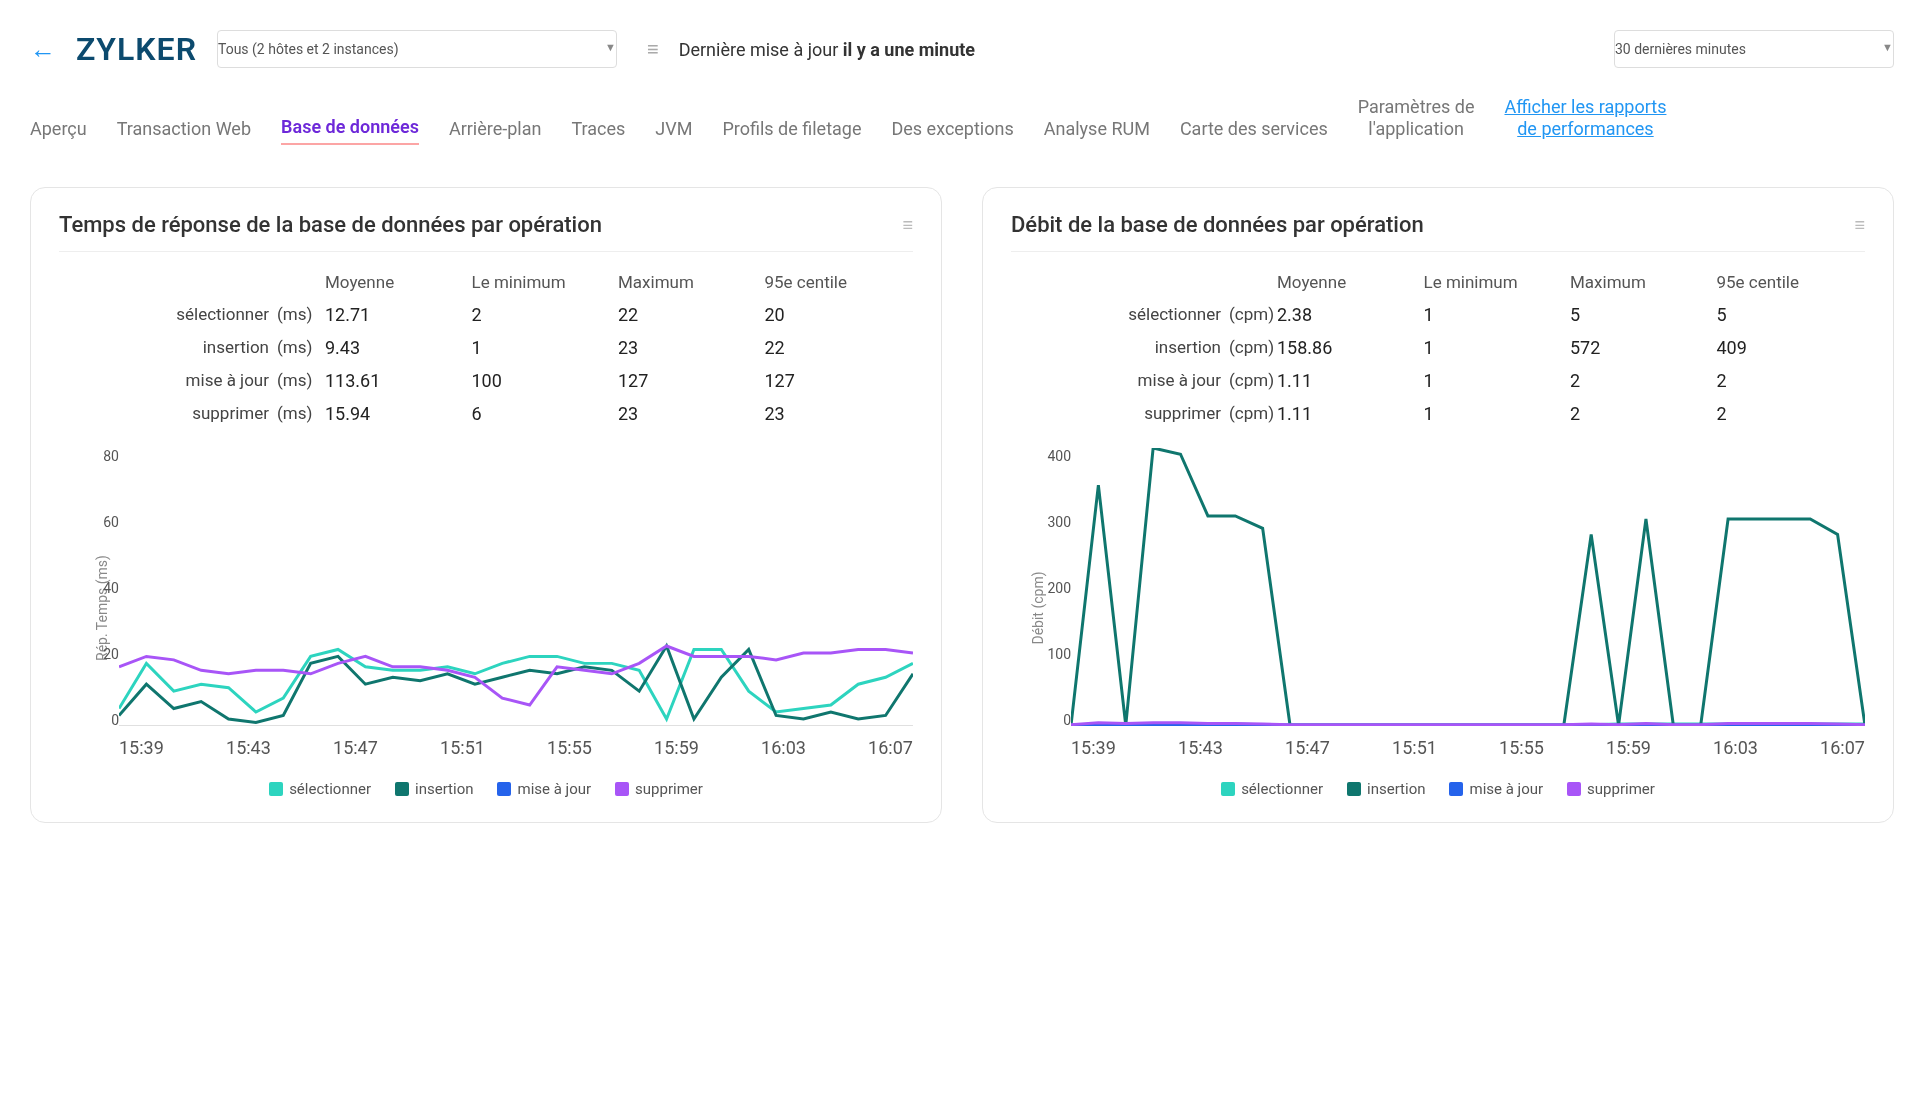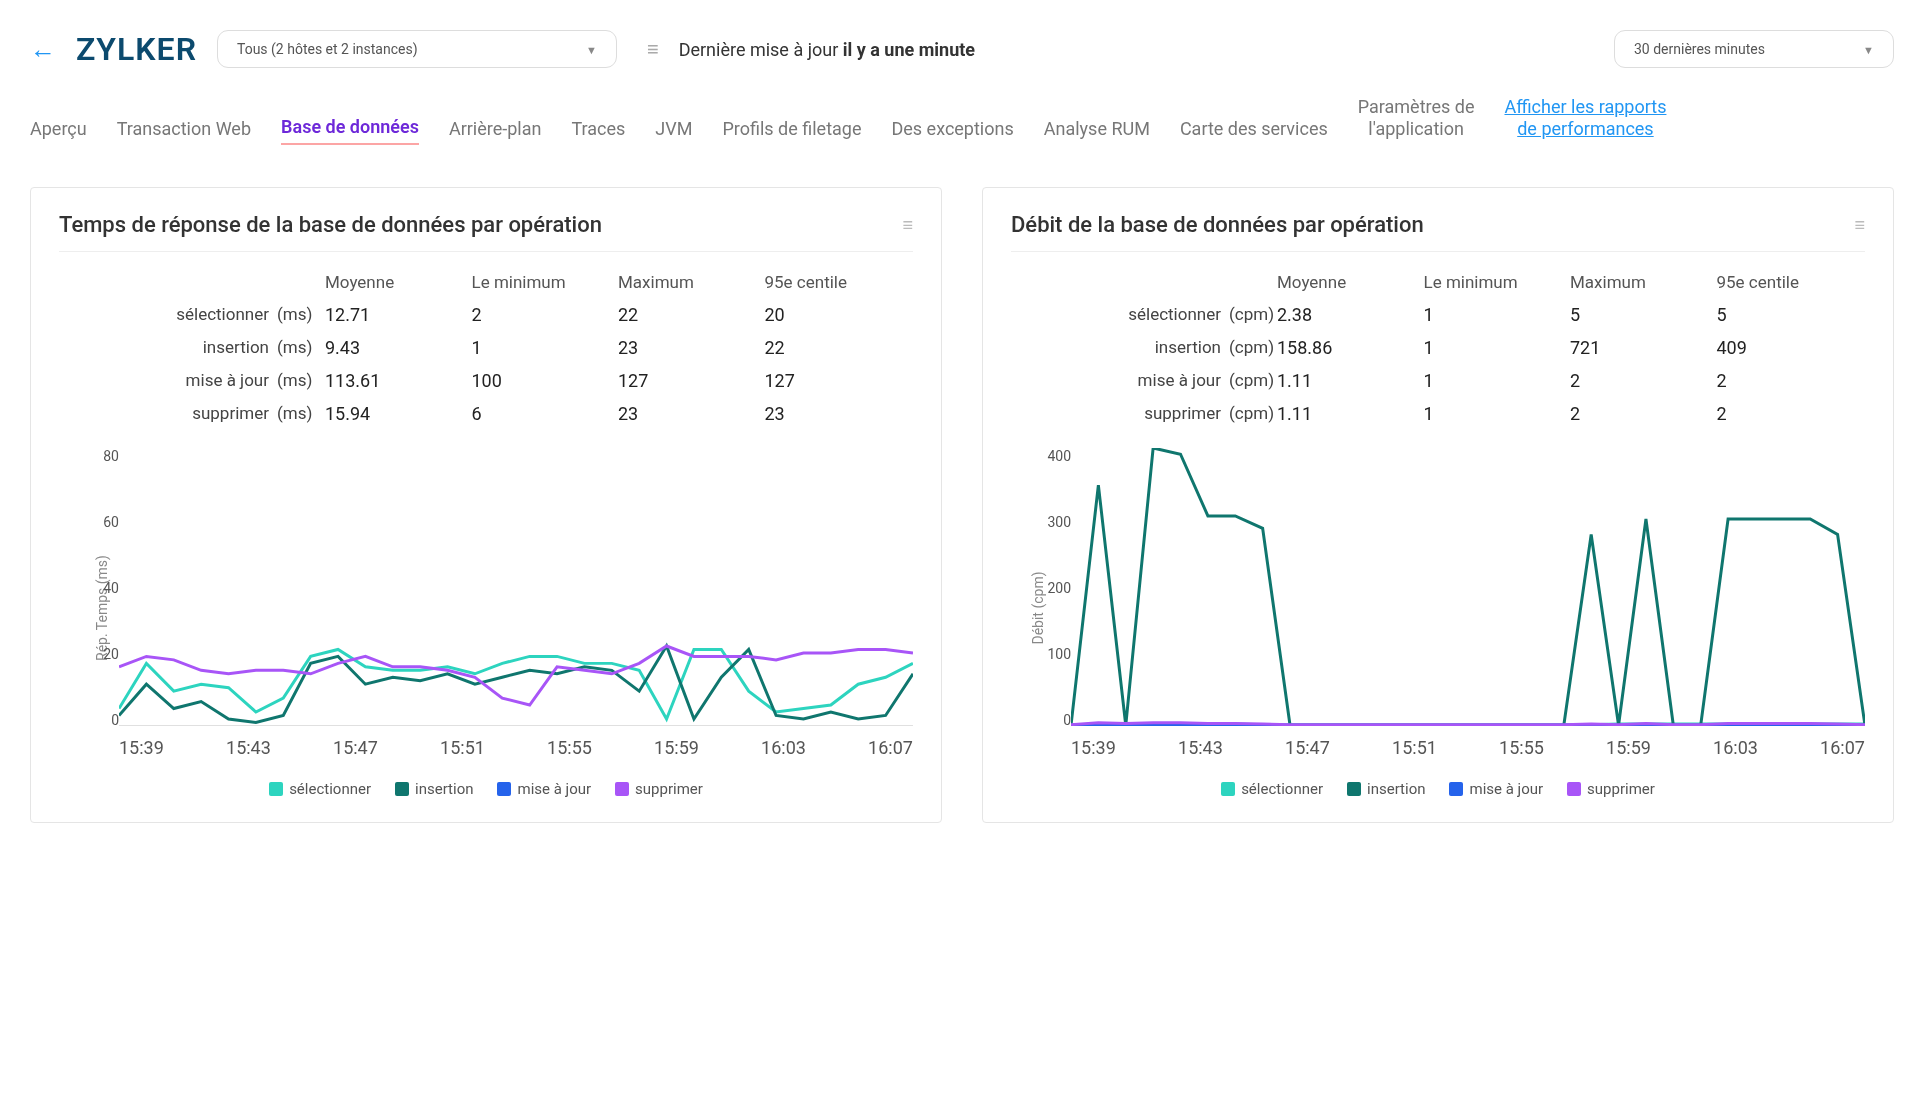--- a/index.html
+++ b/index.html
@@ -1,33 +1,33 @@
 <!DOCTYPE html>
 <html><head>
 <meta charset="utf-8">
 <style>
   * { box-sizing: border-box; margin: 0; padding: 0; }
   body { font-family: -apple-system, BlinkMacSystemFont, "Segoe UI", Roboto, Helvetica, Arial, sans-serif; background: #fff; color: #333; font-size: 14px; }
   .page { width: 1924px; height: 1098px; padding: 20px 30px; transform-origin: top left; }
   .topbar { display: flex; align-items: center; gap: 20px; padding: 10px 0 20px 0; }
   .back-arrow { color: #2196f3; font-size: 26px; cursor: pointer; }
   .app-title { font-size: 32px; font-weight: 600; letter-spacing: 1px; color: #0c4a6e; }
-  .dropdown { display: flex; align-items: flex-end; justify-content: space-between; border: 1px solid #ddd; border-radius: 11px; padding: 10px 19px; min-width: 400px; color: #555; cursor: pointer; background: #fff; }
+  .dropdown { display: flex; align-items: flex-start; justify-content: space-between; border: 1px solid #ddd; border-radius: 4px; padding: 10px 0; min-width: 400px; color: #555; cursor: pointer; background: #fff; }
   .dropdown .caret { color: #888; font-size: 11px; }
   .hamburger-small { color: #aaa; font-size: 20px; margin-left: 10px; }
   .last-update { font-size: 18px; color: #333; }
   .last-update b { font-weight: 700; }
   .dropdown.time { min-width: 280px; margin-left: auto; }
   .tabs { display: flex; gap: 30px; padding: 8px 0 12px 0; border-bottom: none; color: #777; font-size: 18px; align-items: flex-end; }
   .tab { cursor: pointer; padding-bottom: 6px; white-space: nowrap; }
   .tab.active { color: #6d28d9; font-weight: 600; border-bottom: 2px solid #fca5a5; text-align: center; }
   .tab.multiline { text-align: center; line-height: 1.2; }
   .tab.link { color: #2196f3; text-decoration: underline; }
   .panels { display: flex; gap: 40px; margin-top: 30px; }
-  .panel { flex: 1; border: 1px solid #e5e5e5; border-radius: 4px; padding: 24px 28px; background: #fff; }
+  .panel { flex: 1; border: 1px solid #e5e5e5; border-radius: 15px; padding: 24px 28px; background: #fff; }
   .panel-header { display: flex; justify-content: space-between; align-items: center; border-bottom: 1px solid #eee; padding-bottom: 14px; margin-bottom: 20px; }
   .panel-title { font-size: 22px; font-weight: 500; color: #333; }
   .panel-menu { color: #bbb; font-size: 18px; cursor: pointer; }
   .stats-table { display: grid; grid-template-columns: 200px 40px repeat(4, 1fr); row-gap: 12px; column-gap: 8px; margin-bottom: 24px; padding: 0 10px; }
   .stats-table .hdr { color: #555; font-size: 17px; font-weight: 400; }
   .stats-table .rowlabel { text-align: right; color: #444; font-size: 17px; }
   .stats-table .unit { color: #444; font-size: 17px; }
   .stats-table .val { color: #222; font-size: 18px; }
   .chart-area { position: relative; height: 320px; margin-top: 10px; }
   .ylabel { position: absolute; left: -10px; top: 50%; transform: translateY(-50%) rotate(-90deg); transform-origin: center; color: #888; font-size: 14px; white-space: nowrap; }
@@ -200,21 +200,21 @@
         <div class="unit">(cpm)</div>
         <div class="val">2.38</div>
         <div class="val">1</div>
         <div class="val">5</div>
         <div class="val">5</div>
 
         <div class="rowlabel">insertion</div>
         <div class="unit">(cpm)</div>
         <div class="val">158.86</div>
         <div class="val">1</div>
-        <div class="val">721</div>
+        <div class="val">572</div>
         <div class="val">409</div>
 
         <div class="rowlabel">mise à jour</div>
         <div class="unit">(cpm)</div>
         <div class="val">1.11</div>
         <div class="val">1</div>
         <div class="val">2</div>
         <div class="val">2</div>
 
         <div class="rowlabel">supprimer</div>

